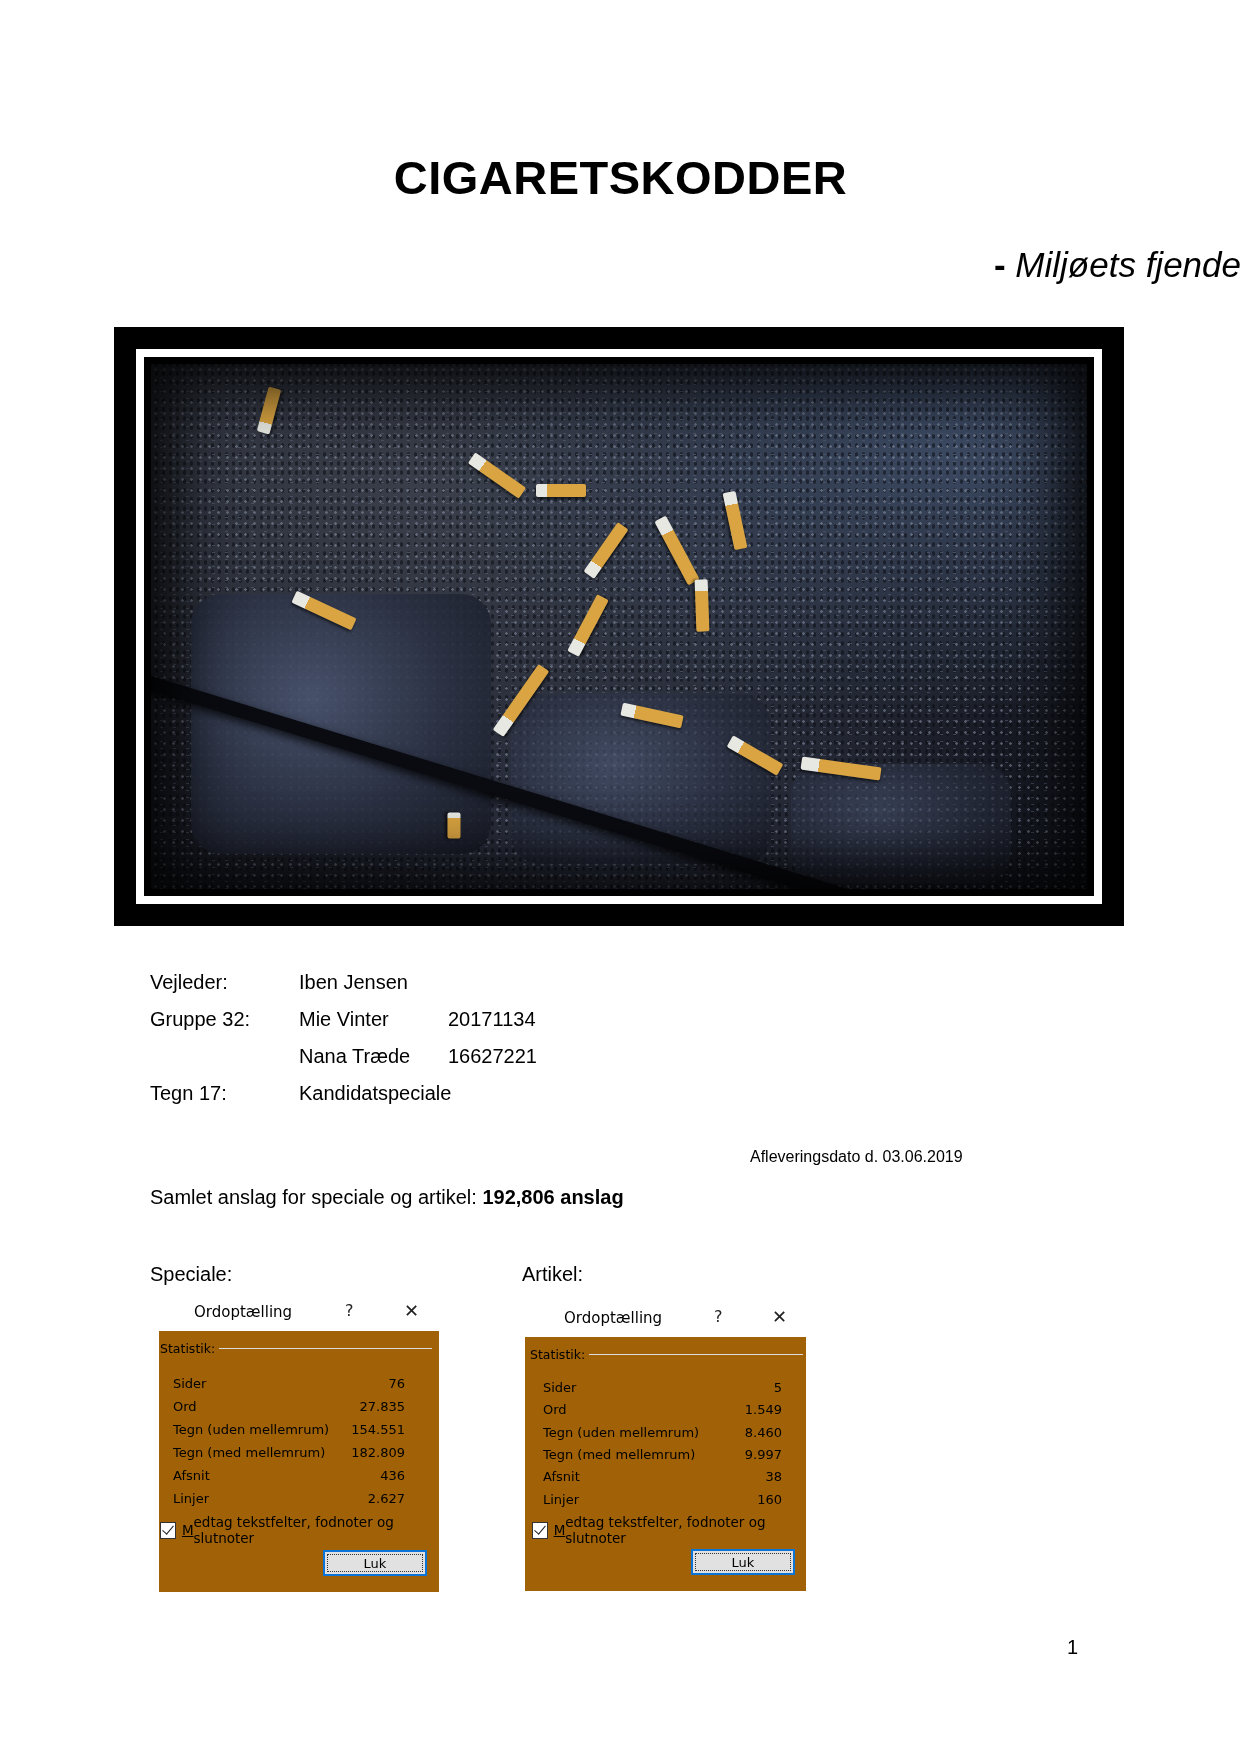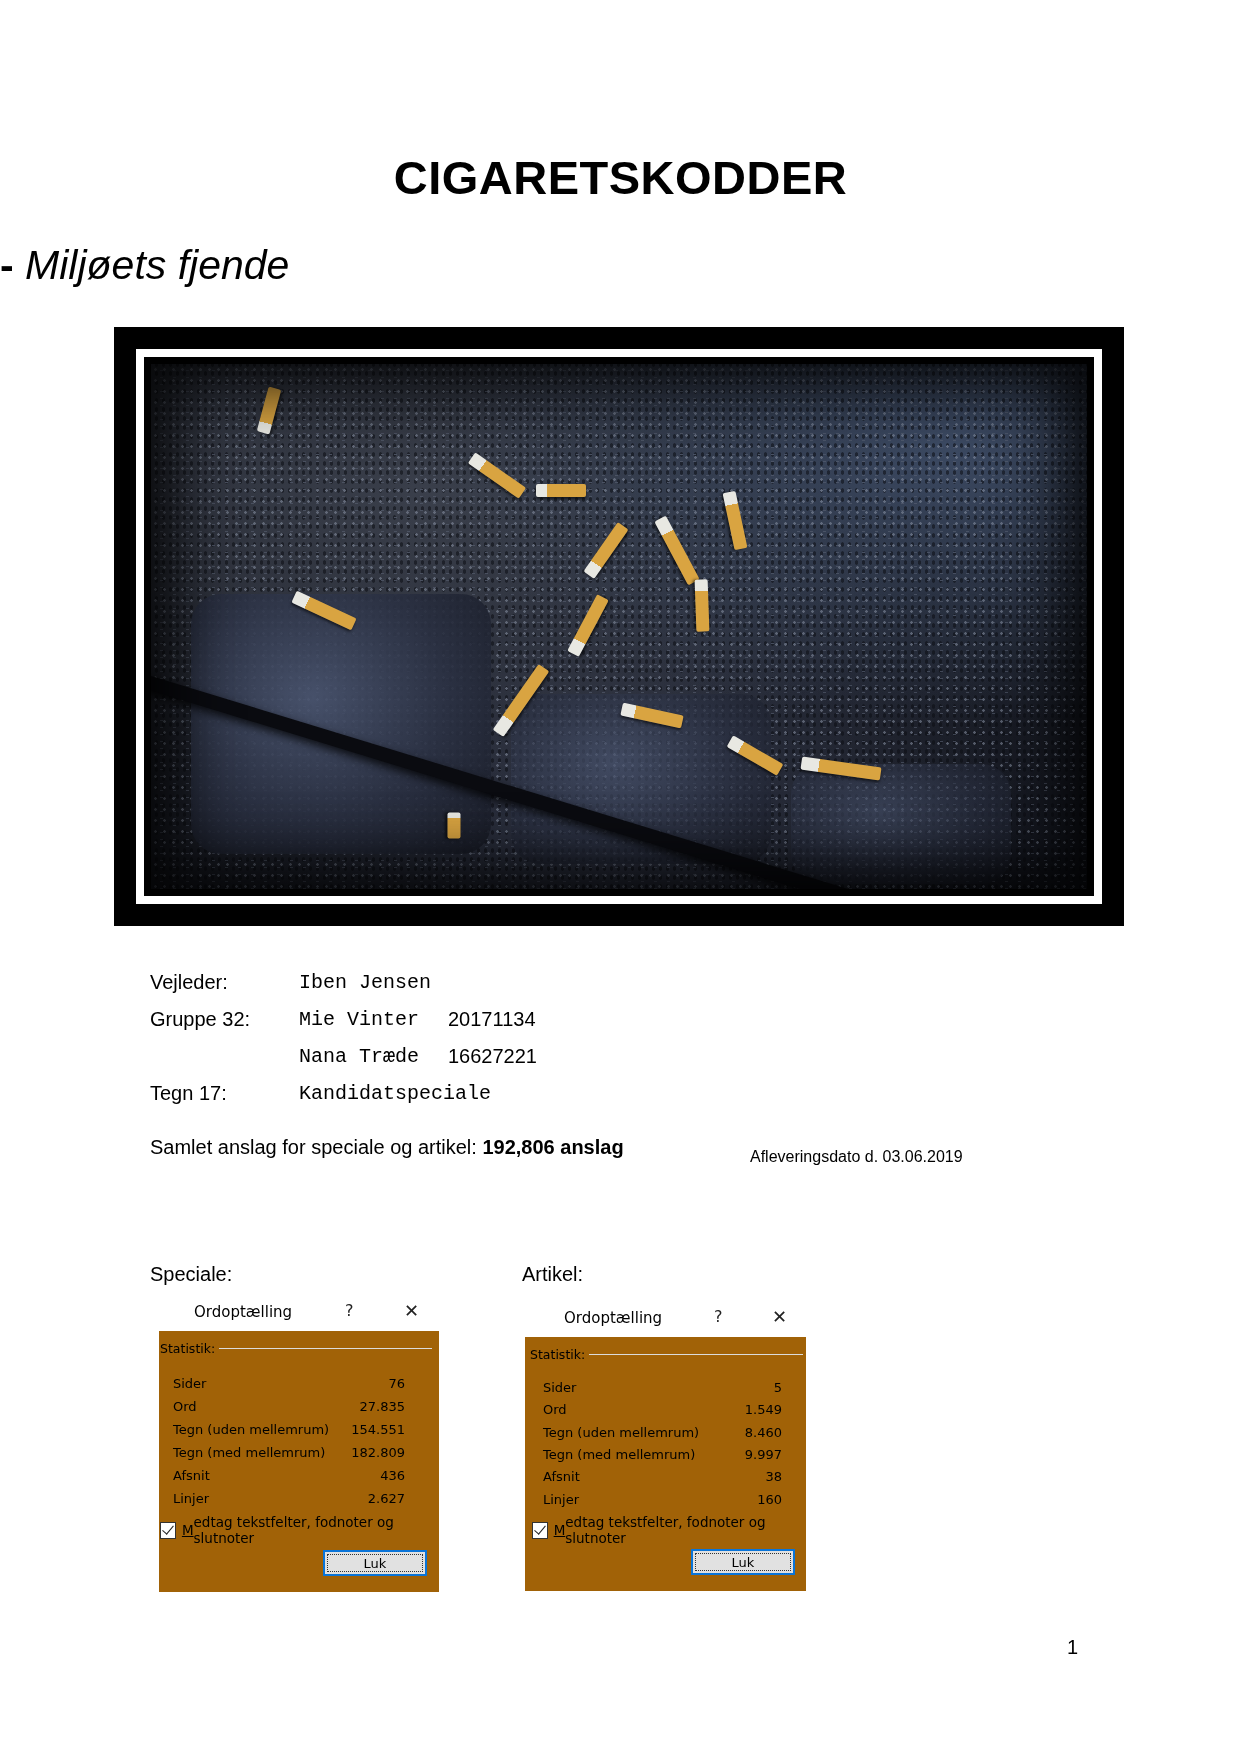--- a/index.html
+++ b/index.html
@@ -1,22 +1,22 @@
 <!DOCTYPE html>
 <html><head>
 <meta charset="utf-8">
 <style>
   html, body { margin: 0; padding: 0; background: #ffffff; }
   body { width: 1241px; height: 1754px; position: relative; overflow: hidden;
          font-family: "Liberation Sans", sans-serif; color: #000; }
 
   .title { position: absolute; left: 0; width: 1241px; top: 150px; text-align: center;
            font-size: 47px; font-weight: bold; letter-spacing: 0.5px; line-height: 56px; }
-  .subtitle { position: absolute; left: 0; width: 1241px; top: 237px; text-align: left;
-              font-size: 41px; line-height: 56px; }
+  .subtitle { position: absolute; left: 0; width: 1241px; top: 237px; text-align: right;
+              font-size: 35px; line-height: 56px; }
   .subtitle .dash { font-weight: bold; font-style: normal; }
   .subtitle .sub-text { font-style: italic; }
 
   
   .frame-outer { position: absolute; left: 114px; top: 327px; width: 1010px; height: 599px;
                  background: #000; }
   .frame-white { position: absolute; left: 22px; top: 22px; right: 22px; bottom: 22px;
                  background: #fff; }
   .frame-inner { position: absolute; left: 8px; top: 8px; right: 8px; bottom: 8px;
                  background: #000; overflow: hidden; }
@@ -41,24 +41,24 @@
   .photo .vignette { position: absolute; inset: 0;
            box-shadow: inset 0 0 60px 25px rgba(0,0,0,0.85); }
   .butt { position: absolute; height: 13px; border-radius: 2px;
           background: linear-gradient(90deg, #e8e8e2 0 22%, #d9a441 22% 100%);
           box-shadow: 0 2px 3px rgba(0,0,0,0.6); }
 
   
   .info { position: absolute; left: 150px; top: 964px; font-size: 20px; line-height: 37px; }
   .info-row { display: flex; height: 37px; }
   .info-label { width: 149px; }
-  .info-name { width: 149px; font-family: Liberation Mono, monospace; }
+  .info-name { width: 149px; }
   .info-id { width: 140px; }
   .date { position: absolute; left: 750px; top: 1148px; font-size: 16px; }
-  .total { position: absolute; left: 150px; top: 1136px; font-size: 20px; }
+  .total { position: absolute; left: 150px; top: 1186px; font-size: 20px; }
   .total b { font-weight: bold; }
 
   .section-label { position: absolute; font-size: 20px; top: 1263px; }
 
   
   .dialog { position: absolute; font-family: "DejaVu Sans", sans-serif; color: #000; }
   .dlg-head { position: relative; height: 38px; background: #fff; }
   .dlg-title { position: absolute; left: 2px; top: 10px; font-size: 15px; margin-left: 33px; }
   .dlg-help { position: absolute; top: 8px; font-size: 16px; color: #222; }
   .dlg-close { position: absolute; top: 7px; font-size: 18px; color: #222; }

